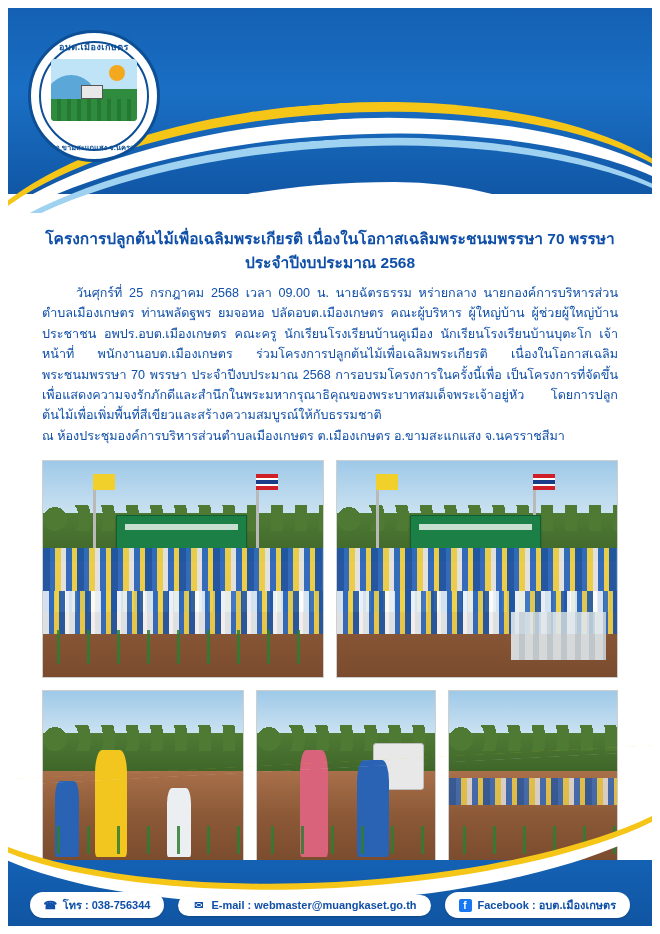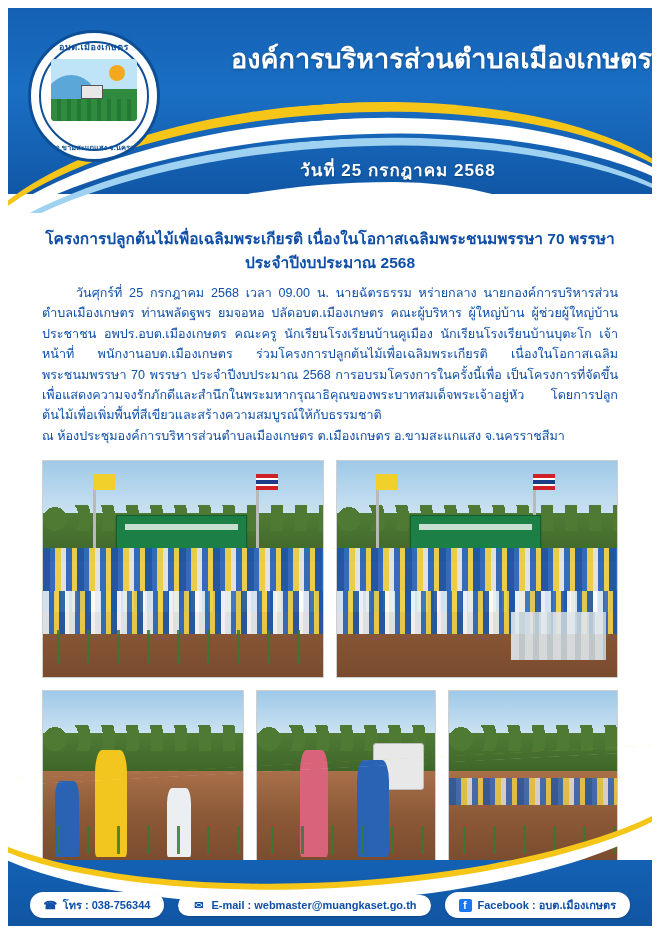--- a/index.html
+++ b/index.html
@@ -411,27 +411,22 @@
         <div class="logo-scene">
           <div class="logo-sun"></div>
           <div class="logo-hill"></div>
           <div class="logo-house"></div>
           <div class="logo-field"></div>
         </div>
         <div class="logo-bottom-text">อ.ขามสะแกแสง จ.นครราชสีมา</div>
       </div>
 
       <div class="hdr-title-wrap">
-        <div class="hdr-line2">องค์การบริหารส่วนตำบลเมืองเกษตร</div>
       </div>
 
-      <div class="hdr-date">
-        <span>วันที่</span>
-        <span>25  กรกฎาคม  2568</span>
-      </div>
     </div>
 
     <div class="body-wrap">
       <div class="doc-title">โครงการปลูกต้นไม้เพื่อเฉลิมพระเกียรติ เนื่องในโอกาสเฉลิมพระชนมพรรษา 70 พรรษา ประจำปีงบประมาณ 2568</div>
       <p class="doc-para">วันศุกร์ที่ 25 กรกฎาคม 2568 เวลา 09.00 น. นายฉัตรธรรม หร่ายกลาง นายกองค์การบริหารส่วนตำบลเมืองเกษตร ท่านพลัดฐพร ยมจอหอ ปลัดอบต.เมืองเกษตร คณะผู้บริหาร ผู้ใหญ่บ้าน ผู้ช่วยผู้ใหญ่บ้าน ประชาชน อพปร.อบต.เมืองเกษตร คณะครู นักเรียนโรงเรียนบ้านคูเมือง นักเรียนโรงเรียนบ้านบุตะโก เจ้าหน้าที่ พนักงานอบต.เมืองเกษตร ร่วมโครงการปลูกต้นไม้เพื่อเฉลิมพระเกียรติ เนื่องในโอกาสเฉลิมพระชนมพรรษา 70 พรรษา ประจำปีงบประมาณ 2568 การอบรมโครงการในครั้งนี้เพื่อ เป็นโครงการที่จัดขึ้นเพื่อแสดงความจงรักภักดีและสำนึกในพระมหากรุณาธิคุณของพระบาทสมเด็จพระเจ้าอยู่หัว โดยการปลูกต้นไม้เพื่อเพิ่มพื้นที่สีเขียวและสร้างความสมบูรณ์ให้กับธรรมชาติ</p>
       <p class="doc-para doc-para-last">ณ ห้องประชุมองค์การบริหารส่วนตำบลเมืองเกษตร ต.เมืองเกษตร อ.ขามสะแกแสง จ.นครราชสีมา</p>
     </div>
 
     <div class="photos">
 

